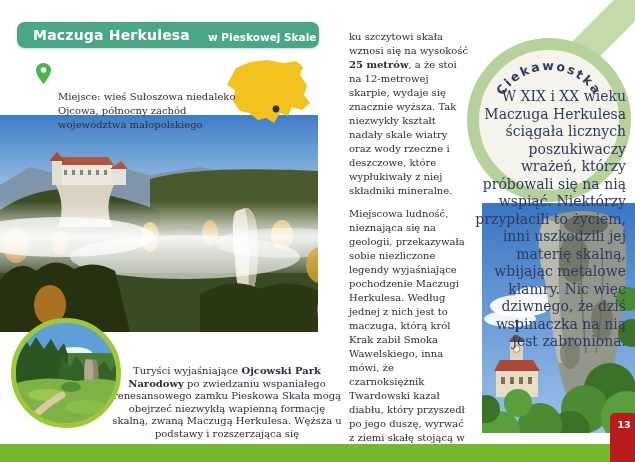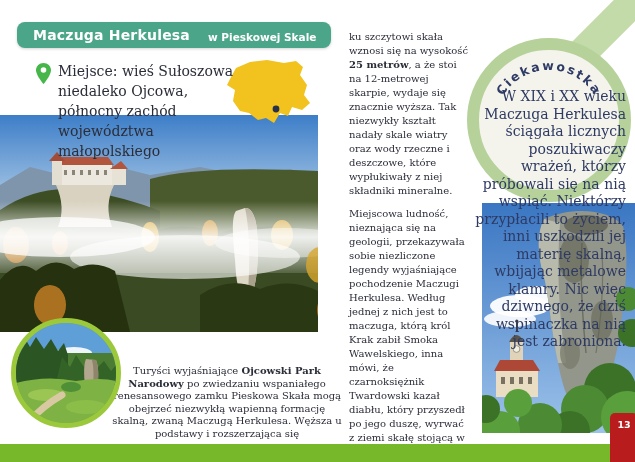--- a/index.html
+++ b/index.html
@@ -5,28 +5,28 @@
   html,body{margin:0;padding:0;background:#e9e9e9;}
   .page{
     position:relative;width:635px;height:462px;background:#ffffff;
     overflow:hidden;font-family:"DejaVu Serif","Liberation Serif",serif;
     color:#2b2d38;margin:0 auto;
   }
   
   .banner{
     position:absolute;left:17px;top:22px;height:26px;
     background:#4BA588;border-radius:8px;display:flex;align-items:center;
-    padding:0 15px 0 16px;box-shadow:0 1px 3px rgba(0,0,0,.18);
+    padding:0 3px 0 16px;box-shadow:0 1px 3px rgba(0,0,0,.18);
     font-family:"DejaVu Sans","Liberation Sans",sans-serif;white-space:nowrap;z-index:6;
   }
   .banner .title{font-size:14px;font-weight:700;color:#fff;letter-spacing:.2px;}
   .banner .subtitle{font-size:10.5px;font-weight:700;color:#fff;margin-left:18px;padding-top:3px;}
   .location{position:absolute;left:36px;top:62px;display:flex;z-index:6;}
   .location .pin{width:15px;height:21px;flex:0 0 15px;margin-right:7px;margin-top:1px;}
-  .location .loc-text{width:186px;font-size:14px;line-height:1.42;color:#2b2d38;}
+  .location .loc-text{width:186px;font-size:10px;line-height:1.42;color:#2b2d38;margin-top:28px;}
   .poland-map{position:absolute;left:222px;top:57px;width:95px;height:72px;z-index:3;}
   
   .photo-main{position:absolute;left:0;top:115px;width:318px;height:217px;z-index:1;}
   .photo-main svg,.photo-inset svg,.photo-rock svg{display:block;width:100%;height:100%;}
   .photo-inset{
     position:absolute;left:11px;top:318px;width:110px;height:110px;border-radius:50%;
     border:5px solid #9CC93C;box-sizing:border-box;overflow:hidden;z-index:4;background:#7fb244;
   }
   .photo-rock{position:absolute;left:482px;top:203px;width:153px;height:230px;z-index:1;}
   

